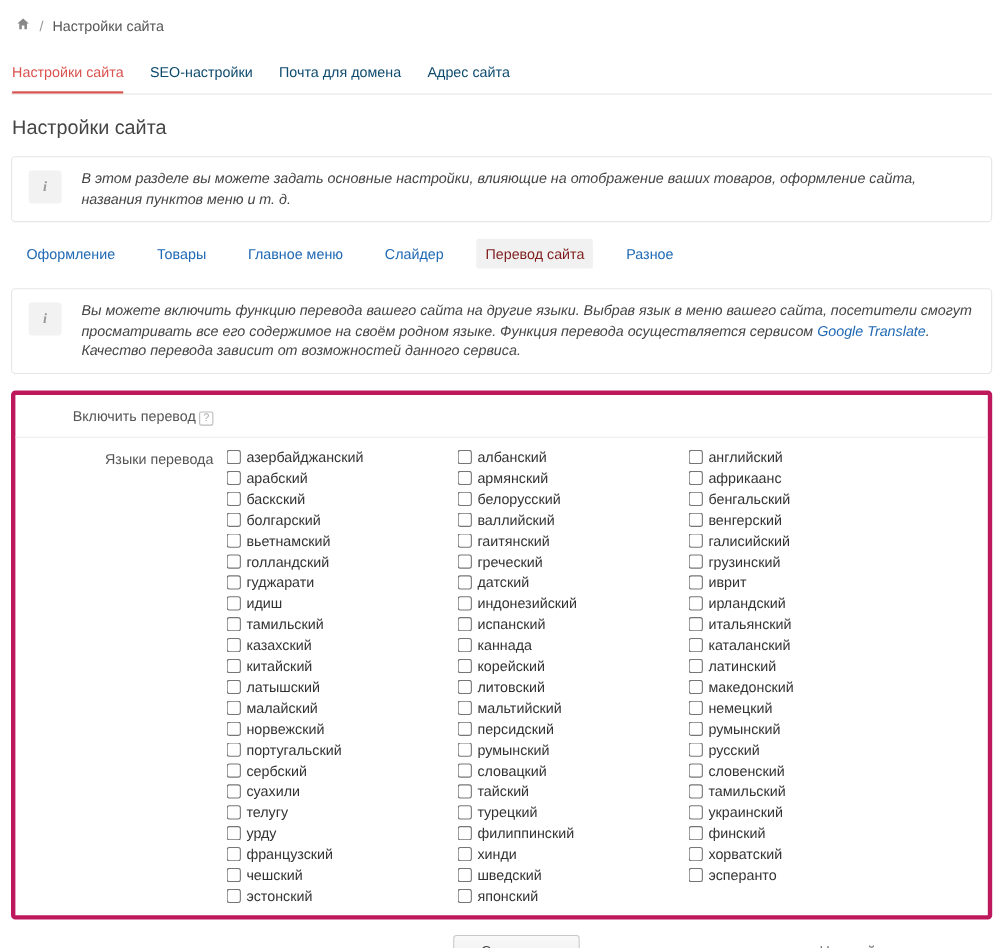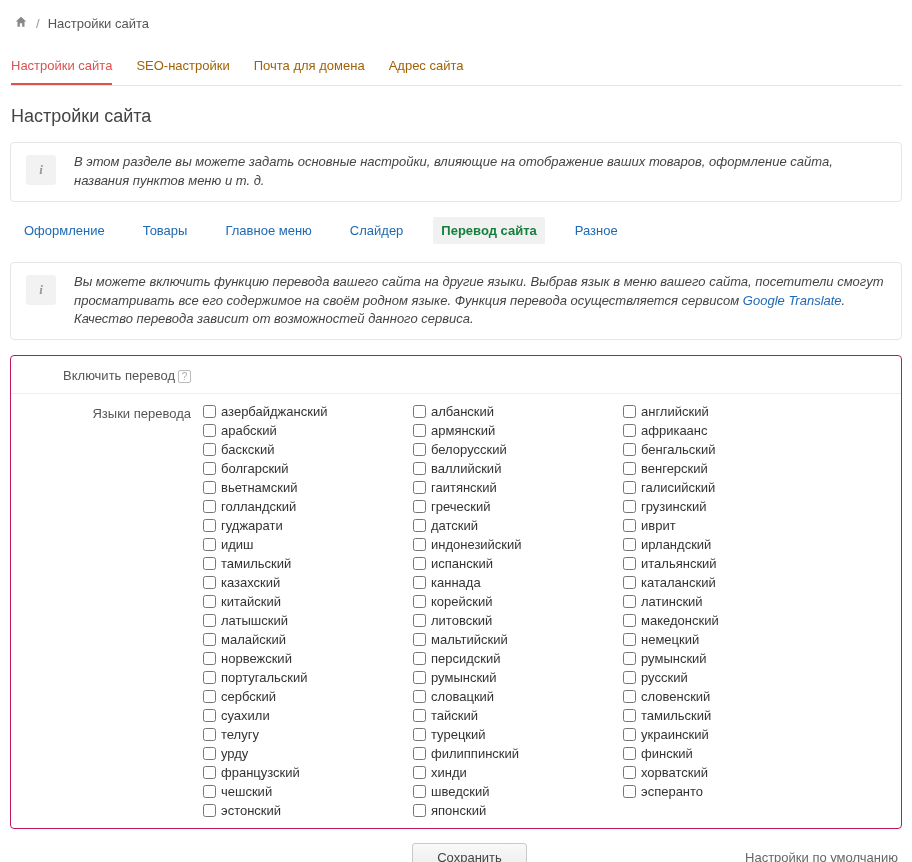--- a/index.html
+++ b/index.html
@@ -24,21 +24,21 @@
   .breadcrumb-text { color: #555; }
   .tabs-main {
     display: flex;
     gap: 24px;
     border-bottom: 1px solid #e5e5e5;
     margin-bottom: 20px;
     padding-left: 1px;
   }
   .tabs-main .tab {
     padding: 6px 0 10px 0;
-    color: #a16207;
+    color: #0c4a6e;
     cursor: pointer;
     border-bottom: 2px solid transparent;
   }
   .tabs-main .tab.active {
     color: #d9534f;
     border-bottom-color: #d9534f;
   }
   h2.page-title {
     font-size: 18px;
     font-weight: normal;
@@ -83,26 +83,25 @@
     margin-bottom: 18px;
     padding-left: 6px;
   }
   .subtabs .sub {
     color: #2069b4;
     cursor: pointer;
     padding: 6px 8px;
   }
   .subtabs .sub.active {
     background: #f1f1f1;
-    color: #15803d;
+    color: #7f1d1d;
     border-radius: 2px;
-    font-weight: bold;
   }
   .panel {
-    border: 1px solid #be185d;
+    border: 4px solid #be185d;
     border-radius: 4px;
   }
   .form-row {
     display: flex;
     padding: 10px 12px;
     align-items: flex-start;
     border-top: 1px solid #eee;
   }
   .form-row:first-of-type { border-top: none; }
   .form-label {

